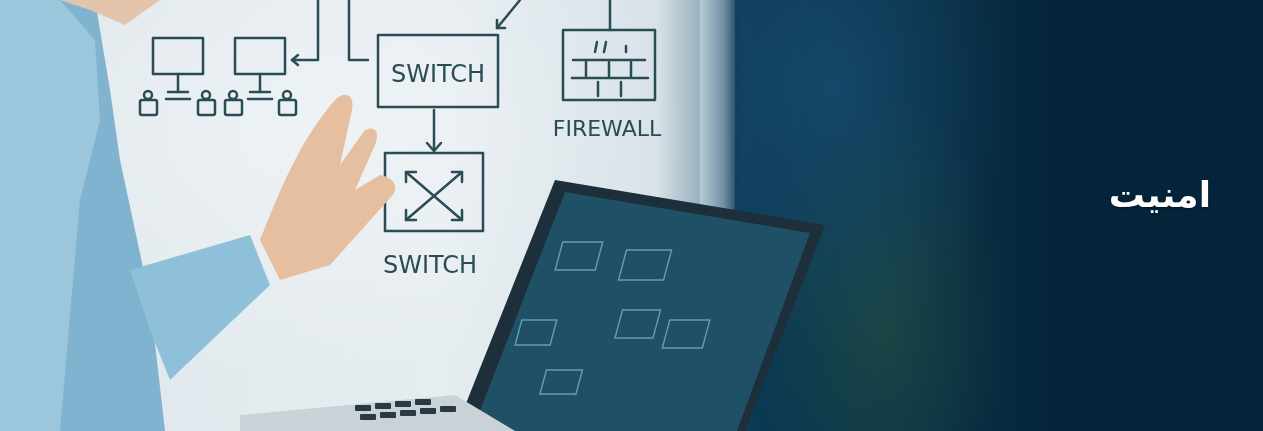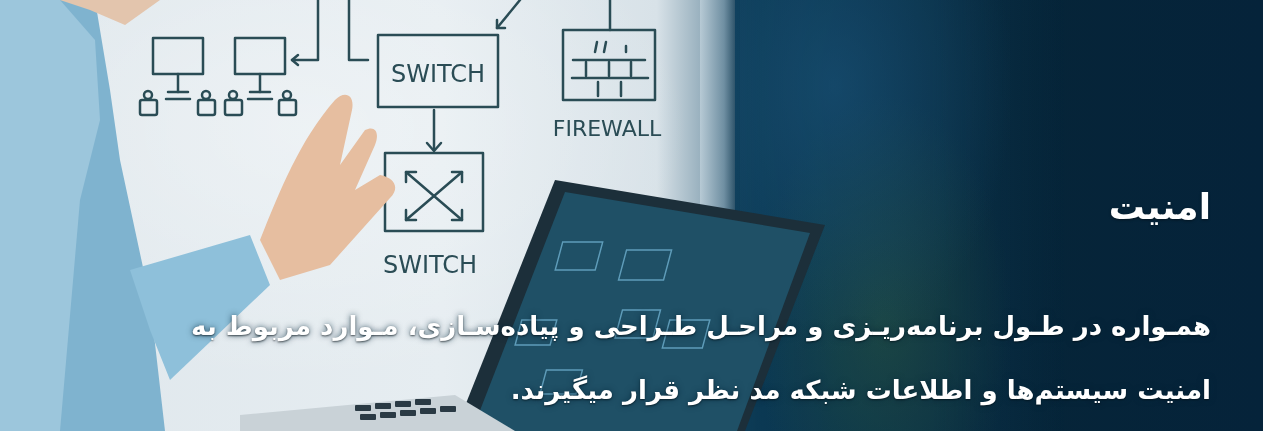--- a/index.html
+++ b/index.html
@@ -23,21 +23,21 @@
         radial-gradient(ellipse at 45% 75%, rgba(60,110,60,0.35), rgba(0,0,0,0) 50%),
         linear-gradient(90deg, #0b3a55, #0a3047 60%, rgba(5,35,58,0));
       opacity: 0.95;
     }
     .diagram { position: absolute; left: 0; top: 0; width: 760px; height: 431px; }
     .person {
       position: absolute; left: 0; top: 0; width: 300px; height: 431px;
     }
     .laptop { position: absolute; left: 240px; top: 170px; width: 600px; height: 261px; }
     .text-block {
-      position: absolute; right: 52px; top: 16px; width: 1020px; height: 321px;
+      position: absolute; right: 52px; top: 4px; width: 1020px; height: 321px;
       direction: rtl; text-align: right; color: #ffffff;
       font-family: "DejaVu Sans", sans-serif;
     }
     .title {
       position: absolute; right: 0; top: 170px;
       font-size: 36px; font-weight: bold; letter-spacing: 0;
       text-shadow: 0 1px 3px rgba(0,0,0,0.4);
     }
     .desc {
       position: absolute; right: 0; top: 278px; width: 1020px;
@@ -151,15 +151,14 @@
       <rect x="120" y="244" width="16" height="6" rx="1"></rect>
         <rect x="140" y="242" width="16" height="6" rx="1"></rect>
       <rect x="160" y="240" width="16" height="6" rx="1"></rect>
         <rect x="180" y="238" width="16" height="6" rx="1"></rect>
       <rect x="200" y="236" width="16" height="6" rx="1"></rect>
     </g>
   </svg>
 
   <div class="text-block">
     <h2 class="title">امنیت</h2>
-    <p class="desc">همـواره در طـول برنامه‌ریـزی و مراحـل طـراحی و پیاده‌سـازی، مـوارد مربوط به امنیت سیستم‌ها و اطلاعات شبکه مد نظر قرار میگیرند.</p>
   </div>
 </div>
 
 </body></html>

